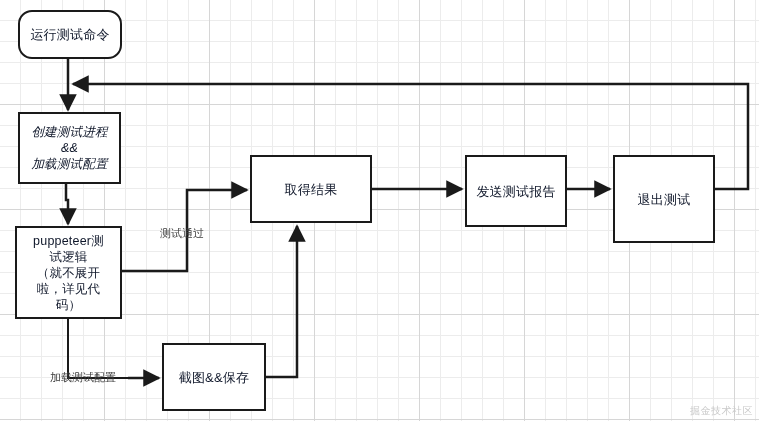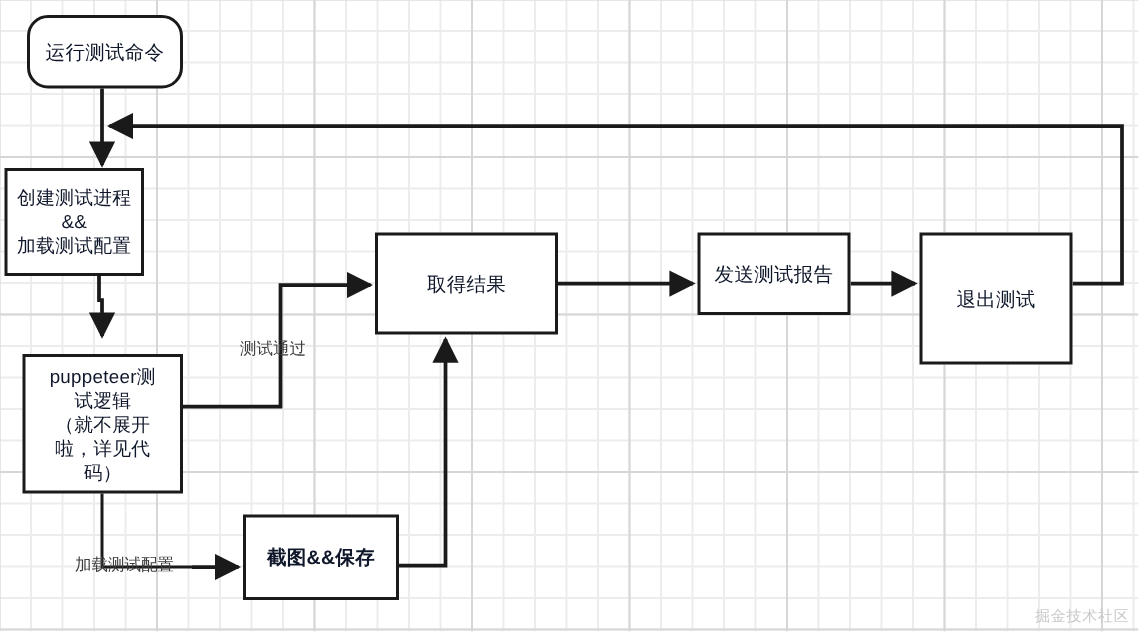--- a/index.html
+++ b/index.html
@@ -94,35 +94,35 @@
 
     <path d="M 266 377 L 297 377 L 297 226" fill="none" stroke="#1a1a1a" stroke-width="2.5" marker-end="url(#arrow)"></path>
 
     <path d="M 351 189 L 462 189" fill="none" stroke="#1a1a1a" stroke-width="2.5" marker-end="url(#arrow)"></path>
 
     <path d="M 567 189 L 610 189" fill="none" stroke="#1a1a1a" stroke-width="2.5" marker-end="url(#arrow)"></path>
   </svg>
 
   <div class="node rounded" style="left:18px; top:10px; width:104px; height:49px;">运行测试命令</div>
 
-  <div class="node multiline" style="left:3px; top:112px; width:93px; height:72px;">创建测试进程
+  <div class="node multiline" style="left:18px; top:112px; width:103px; height:72px;font-style:italic;">创建测试进程
 &amp;&amp;
 加载测试配置</div>
 
-  <div class="node multiline" style="left:15px; top:236px; width:107px; height:93px;">puppeteer测
+  <div class="node multiline" style="left:15px; top:226px; width:107px; height:93px;">puppeteer测
 试逻辑
 （就不展开
 啦，详见代
 码）</div>
 
-  <div class="node" style="left:162px; top:343px; width:104px; height:57px;font-weight:bold;">截图&amp;&amp;保存</div>
+  <div class="node" style="left:162px; top:343px; width:104px; height:68px;">截图&amp;&amp;保存</div>
 
   <div class="node" style="left:250px; top:155px; width:122px; height:68px;">取得结果</div>
 
-  <div class="node" style="left:465px; top:155px; width:102px; height:55px;text-align:right;">发送测试报告</div>
+  <div class="node" style="left:465px; top:155px; width:102px; height:72px;text-align:right;">发送测试报告</div>
 
   <div class="node" style="left:613px; top:155px; width:102px; height:88px;">退出测试</div>
 
   <div class="edge-label" style="left:160px; top:226px;">测试通过</div>
 
   <div class="edge-label" style="left:50px; top:370px;">加载测试配置</div>
 
   <div class="watermark" style="left:690px; top:404px;">掘金技术社区</div>
 
 </div>

